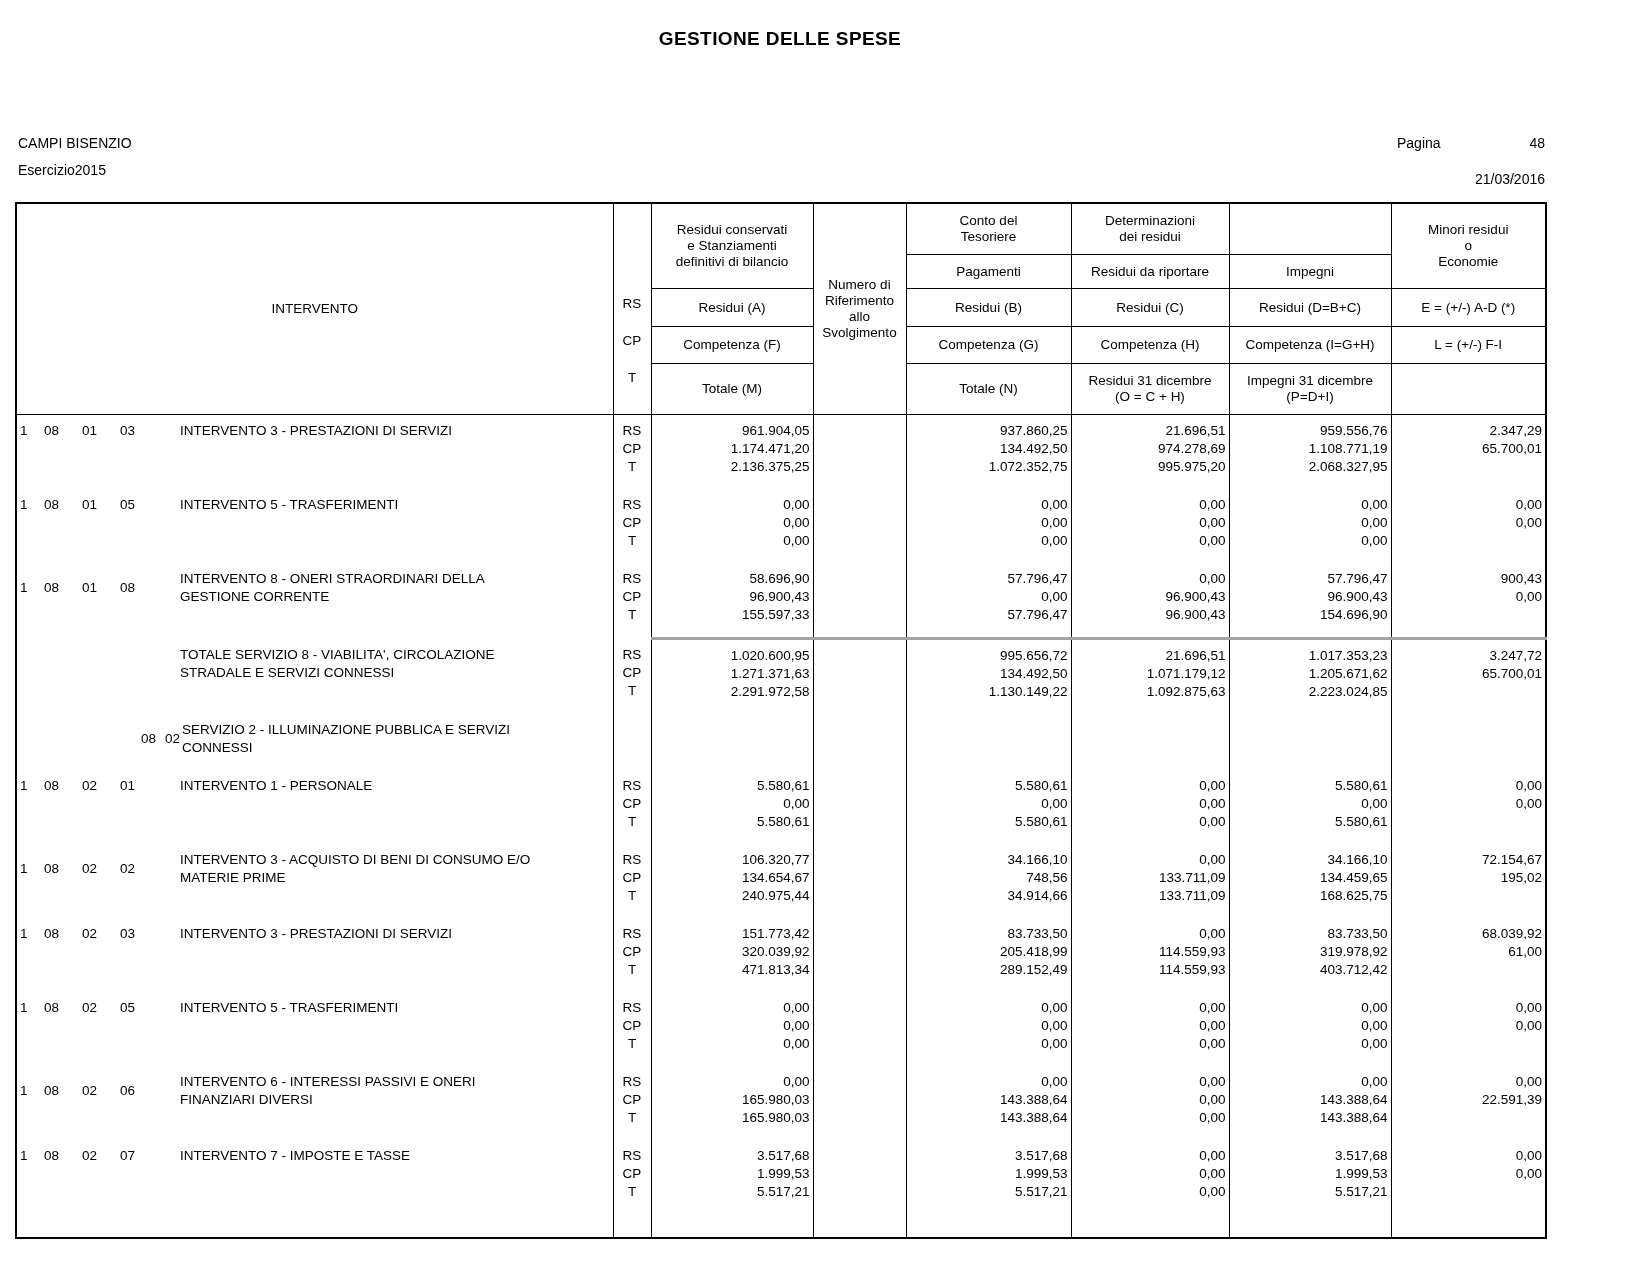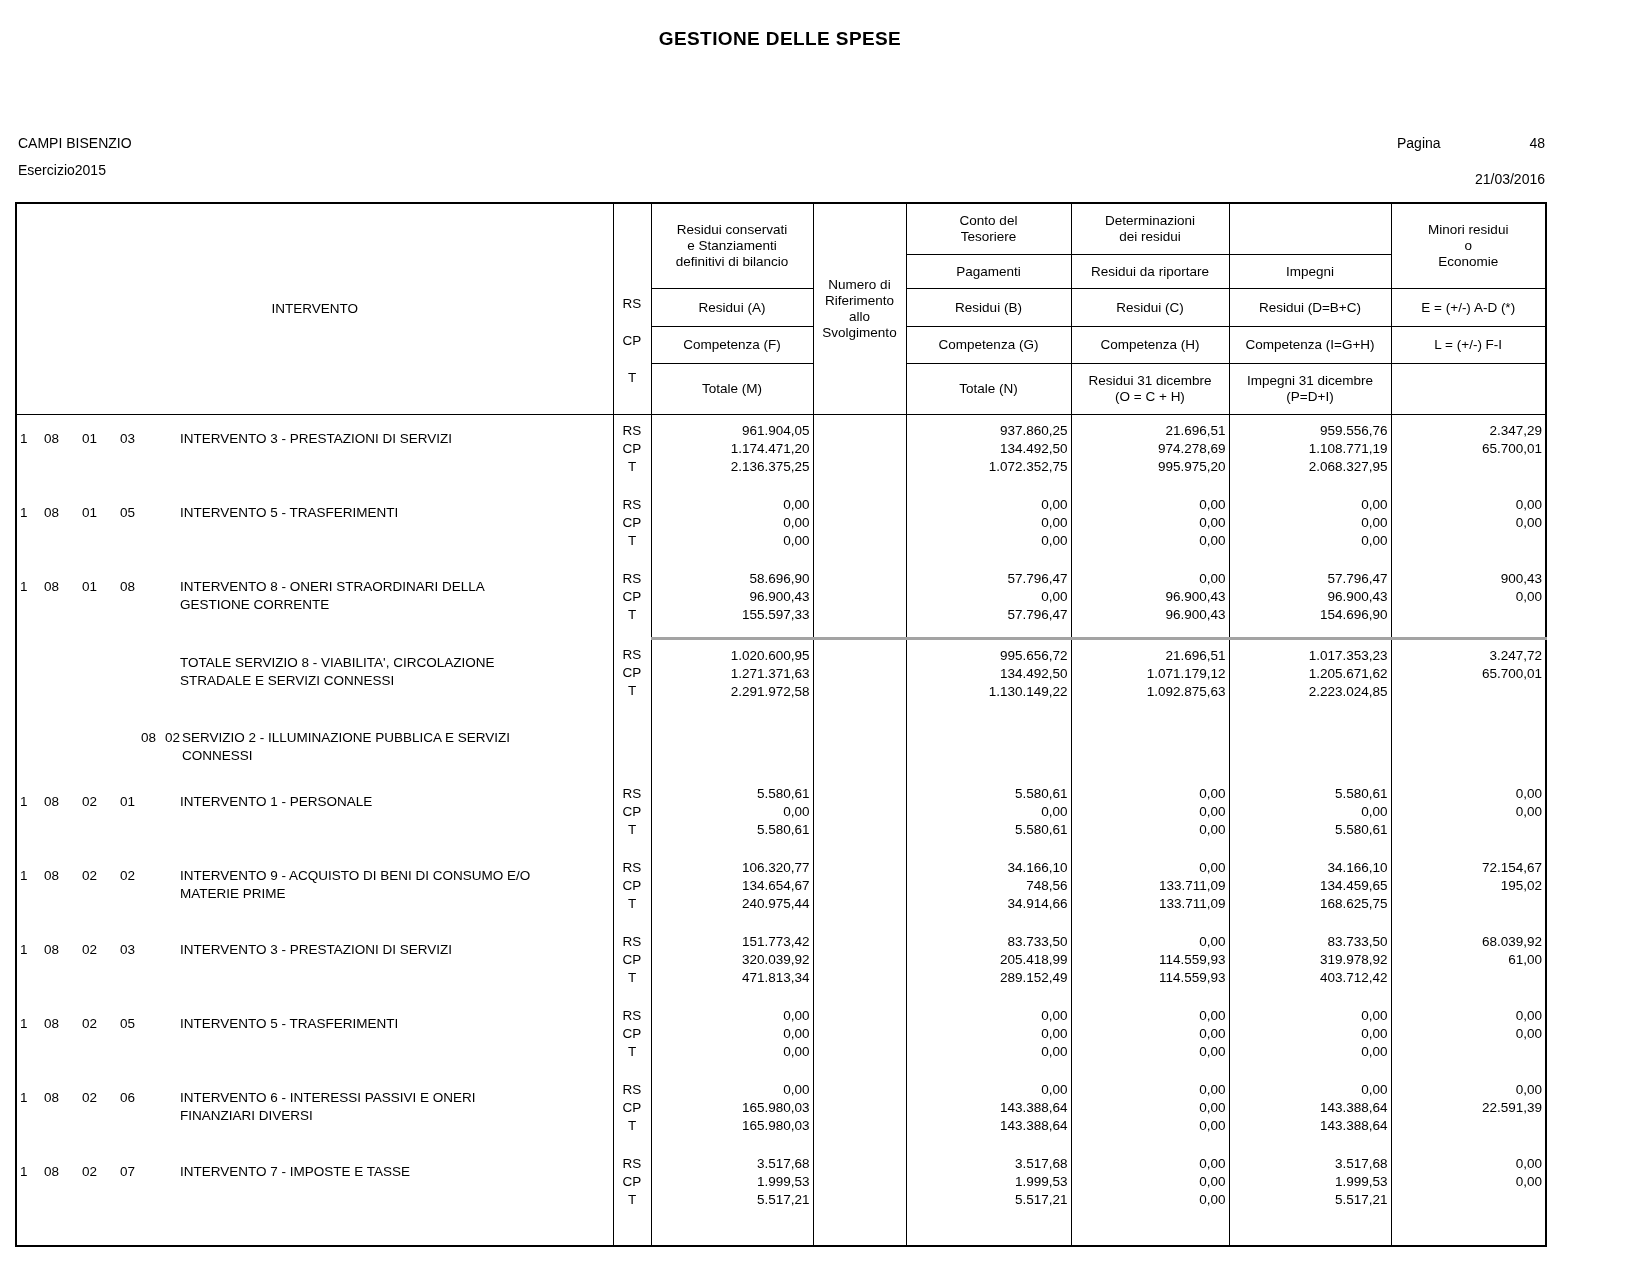--- a/index.html
+++ b/index.html
@@ -41,21 +41,21 @@
   td.hdr-rs .rs3 { top:166px; }
 
   tbody td {
     border-left:1px solid #000; border-right:1px solid #000;
     vertical-align:top; padding:7px 3px 13px 3px; line-height:18px;
   }
   tbody tr:last-child td { padding-bottom:36px; }
   tr.thick td { border-top:3px solid #a3a3a3; }
   tr.thick td.c-desc, tr.thick td.c-rs { border-top:none; }
 
-  .desc-wrap { display:flex; align-items:flex-start;margin-top:8px; }
+  .desc-wrap { display:flex; align-items:center; }
   .code { flex:0 0 160px; white-space:nowrap; }
   .code-part { display:inline-block; width:38px; }
   .code-part.first { width:24px; }
   tr.servizio .code { text-align:right; padding-right:2px; }
   tr.servizio .code-part { width:auto; margin-left:9px; }
   .desc { flex:1; white-space:pre-line; padding-right:8px; }
 
   .rs-stack div { text-align:center; }
   .num-stack div { text-align:right; }
 </style>
@@ -344,21 +344,21 @@
           </td>
     <td class="num-stack col-e">
             <div>0,00</div>
             <div>0,00</div>
           </td>
   </tr>
         <tr class="intervento">
     <td class="c-desc">
       <div class="desc-wrap">
         <span class="code"><span class="code-part first">1</span><span class="code-part">08</span><span class="code-part">02</span><span class="code-part">02</span></span>
-        <span class="desc">INTERVENTO 9 - ACQUISTO DI BENI DI CONSUMO E/O
+        <span class="desc">INTERVENTO 3 - ACQUISTO DI BENI DI CONSUMO E/O
 MATERIE PRIME</span>
       </div>
     </td>
     <td class="c-rs rs-stack">
             <div>RS</div>
             <div>CP</div>
             <div>T</div>
           </td>
     <td class="num-stack col-a">
             <div>106.320,77</div>

